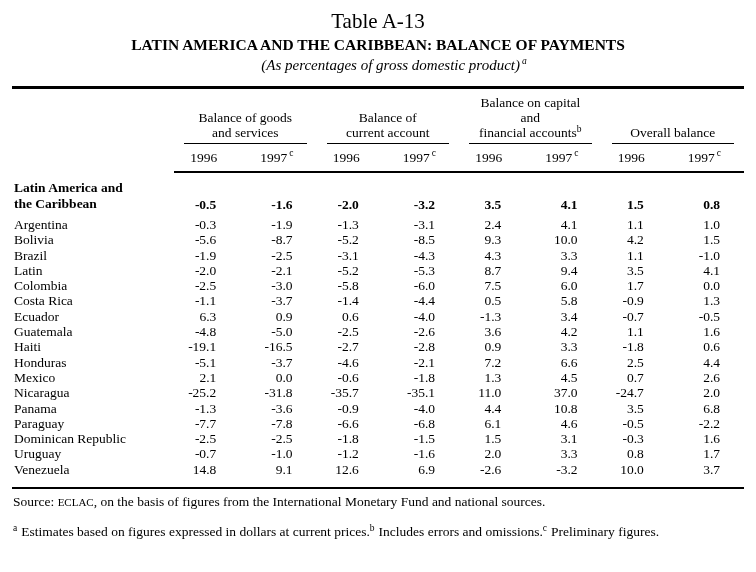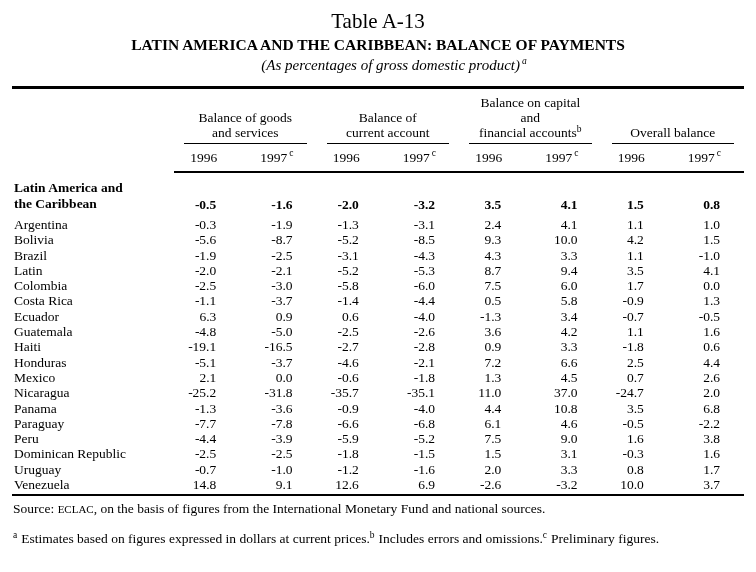--- a/index.html
+++ b/index.html
@@ -42,21 +42,21 @@
   tr.years sup { margin-left:2px; }
 
   tbody td { font-size:13.5px; line-height:15.3px; vertical-align:baseline; }
   td.country { text-align:left; padding-left:2px; }
   td.num { text-align:right; }
   td.p1996 { padding-right:29px; }
   td.p1997 { padding-right:24px; }
 
   tr.region-row td { font-weight:bold; padding-top:8px; padding-bottom:5px; vertical-align:bottom; }
   tr.region-row .name-line { line-height:16px; }
-  tbody tr.last td { padding-bottom:2px; }
+  tbody tr.last td { padding-bottom:10px; }
 
   
   .source { margin:5px 12px 0 13px; font-size:13.5px; line-height:16px; }
   .source .lbl { font-weight:normal; }
   .source .org { font-size:11px; }
   .footnotes {
     display:flex; justify-content:flex-start;
     margin:14px 12px 0 13px; font-size:13.5px; line-height:16px;
   }
   .footnotes sup { margin-right:4px; }
@@ -275,31 +275,20 @@
           <td class="num p1996">-7.7</td>
           <td class="num p1997">-7.8</td>
           <td class="num p1996">-6.6</td>
           <td class="num p1997">-6.8</td>
           <td class="num p1996">6.1</td>
           <td class="num p1997">4.6</td>
           <td class="num p1996">-0.5</td>
           <td class="num p1997">-2.2</td>
         </tr>
         <tr>
-          <td class="country">Peru</td>
-          <td class="num p1996">-4.4</td>
-          <td class="num p1997">-3.9</td>
-          <td class="num p1996">-5.9</td>
-          <td class="num p1997">-5.2</td>
-          <td class="num p1996">7.5</td>
-          <td class="num p1997">9.0</td>
-          <td class="num p1996">1.6</td>
-          <td class="num p1997">3.8</td>
-        </tr>
-        <tr>
           <td class="country">Dominican Republic</td>
           <td class="num p1996">-2.5</td>
           <td class="num p1997">-2.5</td>
           <td class="num p1996">-1.8</td>
           <td class="num p1997">-1.5</td>
           <td class="num p1996">1.5</td>
           <td class="num p1997">3.1</td>
           <td class="num p1996">-0.3</td>
           <td class="num p1997">1.6</td>
         </tr>

